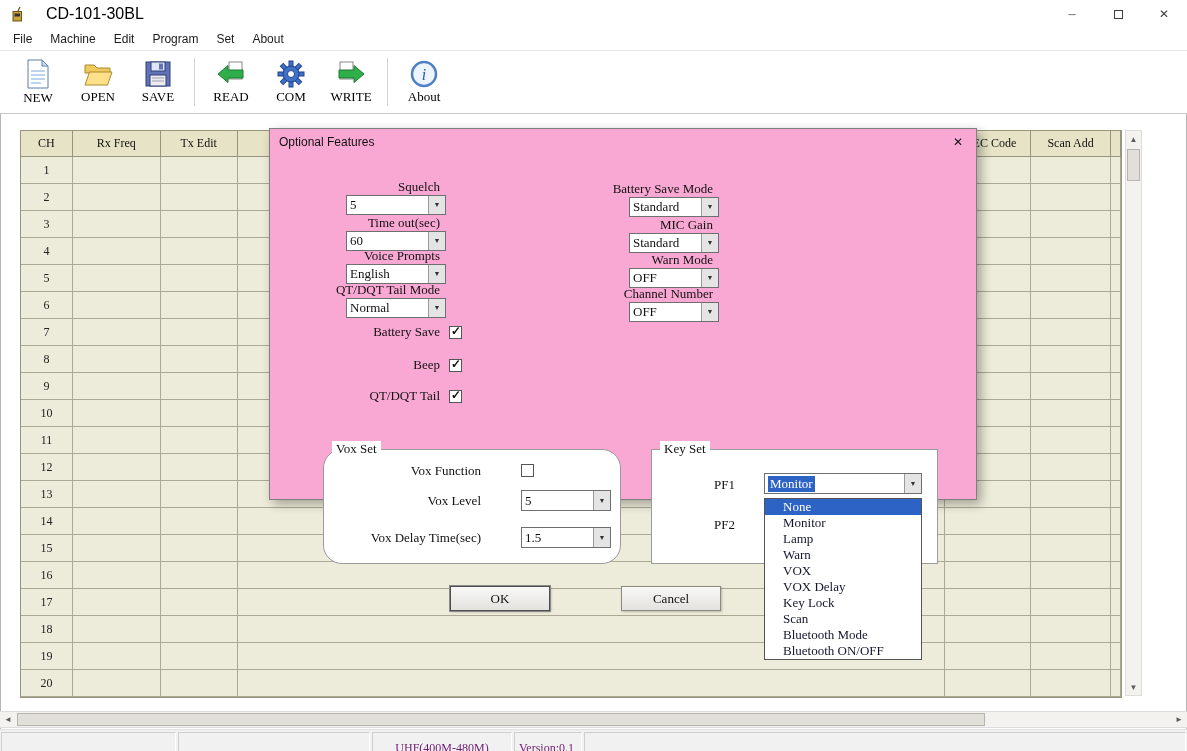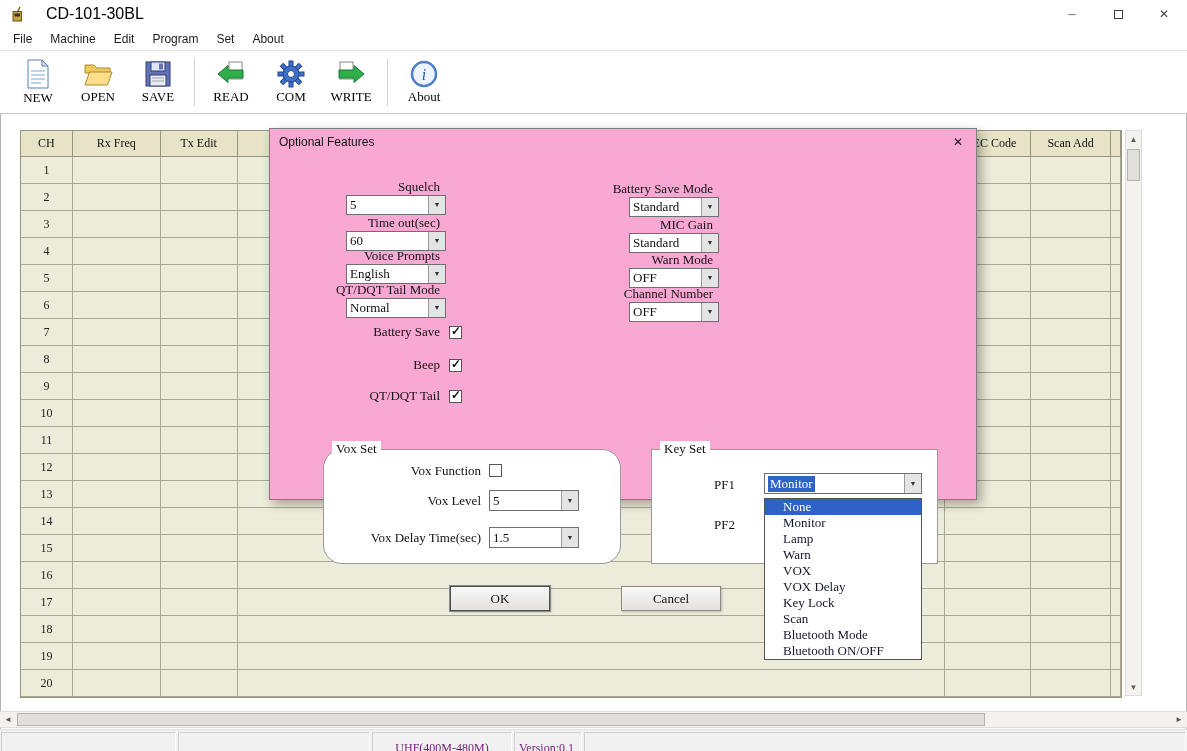--- a/index.html
+++ b/index.html
@@ -82,21 +82,21 @@
   .w100{width:100px}.w90{width:90px}.w158{width:158px}
   .selhl { background:#2e63c6; color:#fff; padding:0 2px; }
 
   .chkrow { position:absolute; left:0; display:flex; align-items:center; height:14px; }
   .chkrow .flabel { margin-right:9px; }
   .checkbox { width:13px; height:13px; border:1px solid #555; background:#fff; position:relative; display:inline-block; flex:0 0 auto; }
   .checkbox.checked::after { content:"✓"; position:absolute; left:1px; top:-3px; font-size:12px; font-weight:bold; color:#101010; }
 
   .groupbox { position:absolute; border:1px solid #9a9a9a; background:#fff; }
   .glabel { position:absolute; top:-9px; left:8px; background:#fff; padding:0 4px; white-space:nowrap; }
-  .grow { position:absolute; display:flex; align-items:center; height:21px; left:0; }
+  .grow { position:absolute; display:flex; align-items:center; height:21px; left:0;gap:32px; }
   .vlabel { width:157px; text-align:right; margin-right:8px; white-space:nowrap; }
   .pf-label { position:absolute; white-space:nowrap; }
 
   .ddlist { position:absolute; width:158px; background:#fff; border:1px solid #555; z-index:30; }
   .opt { height:16px; line-height:16px; padding-left:18px; font-size:13px; color:#14142e; white-space:nowrap; overflow:hidden; }
   .opt.hl { background:#2e63c6; color:#fff; }
 
   .dlg-btn { position:absolute; width:100px; height:25px; display:flex; align-items:center; justify-content:center;
     background:linear-gradient(#f8f8f7,#e3e2de); border:1px solid #8b8b84; box-shadow:1px 1px 2px rgba(0,0,0,.22); font-size:13px; }
   .dlg-btn.ok { left:180px; top:457px; border-color:#4e4e4e; box-shadow:0 0 0 1px #8a8a8a, 1px 1px 2px rgba(0,0,0,.28); }

